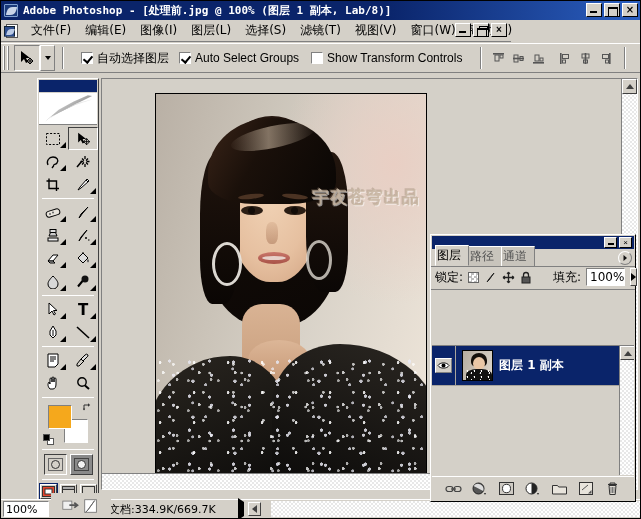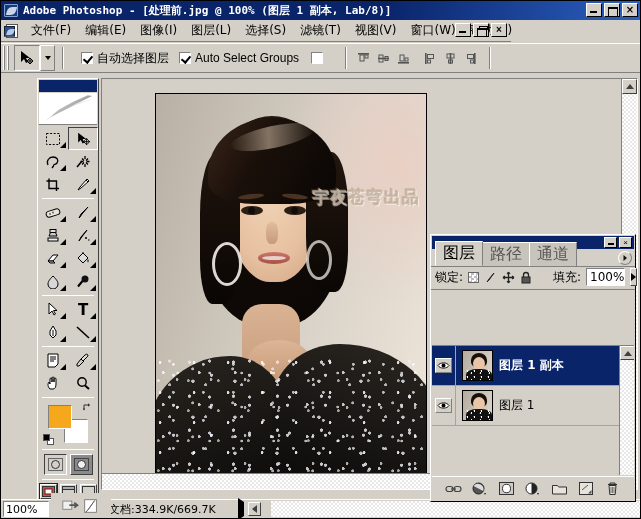--- a/index.html
+++ b/index.html
@@ -321,21 +321,21 @@
     height:13px; margin:1px; background:#0a246a; display:flex; align-items:center; justify-content:flex-end;
   }
   .pal-btn {
     width:13px;height:11px;margin-right:2px;background:#d4d0c8;
     border:1px solid; border-color:#fff #000 #000 #fff;
     position:relative; font-size:8px; line-height:9px; text-align:center;
   }
   .pal-btn.m::after{content:"";position:absolute;left:3px;bottom:2px;width:6px;height:2px;background:#000;}
   .pal-tabs { height:17px; display:flex; align-items:flex-end; padding-left:4px; position:relative; border-bottom:1px solid #808080; }
   .pal-tab {
-    padding:1px 7px 1px 7px; font-size:16px; background:#d4d0c8; color:#000;
+    padding:1px 7px 1px 1px; font-size:12px; background:#d4d0c8; color:#000;
     border-left:1px solid #fff; border-top:1px solid #fff; border-right:1px solid #808080;
     margin-right:-1px; position:relative; white-space:nowrap;
     font-family:"DejaVu Sans",sans-serif;
     margin-top:12px;
   }
   .pal-tab.active { background:#d4d0c8; font-weight:normal; border-bottom:1px solid #d4d0c8; z-index:2; }
   .pal-tab.inactive { color:#555; background:#c8c4bc; }
   .pal-menu-btn {
     position:absolute; right:3px; top:1px; width:14px;height:14px; border-radius:50%;
     background:#d4d0c8; border:1px solid; border-color:#fff #808080 #808080 #fff;
@@ -512,20 +512,21 @@
     <div class="opt-check">
       <span class="cbx on"></span>
       <span>自动选择图层</span>
     </div>
     <div class="opt-check" style="">
       <span class="cbx on"></span>
       <span>Auto Select Groups</span>
     </div>
     <div class="opt-check" style="margin-left:12px">
       <span class="cbx"></span>
+      <span>Show Transform Controls</span>
     </div>
 
     <div class="opt-sep" style="margin-left:18px"></div>
     <div class="align-btns">
       <div class="abtn">
         <svg width="15" height="15" viewBox="0 0 15 15">
             <rect x="2" y="2" width="11" height="1.6" fill="#555"></rect>
             <rect x="4" y="4" width="4" height="6" fill="none" stroke="#555"></rect>
             <rect x="9" y="4" width="3" height="3" fill="none" stroke="#555"></rect>
           </svg>
@@ -904,38 +905,20 @@
         <div class="thumb active">
           <span class="mini-bg"></span>
             <span class="mini-hair"></span>
             <span class="mini-face"></span>
             <span class="mini-body"></span>
             <span class="mini-sp"></span>
         </div>
         <div class="layer-name">图层 1 副本</div>
       </div>
 
-      <div class="layer-row">
-        <div class="eye-cell">
-          <div class="eye-box">
-            <svg class="eye-svg" viewBox="0 0 13 9">
-                <path d="M1 4.5 C3 1 10 1 12 4.5 C10 8 3 8 1 4.5Z" fill="#fff" stroke="#000" stroke-width="0.9"></path>
-                <circle cx="6.5" cy="4.5" r="2" fill="#000"></circle>
-              </svg>
-          </div>
-        </div>
-        <div class="thumb">
-          <span class="mini-bg"></span>
-            <span class="mini-hair"></span>
-            <span class="mini-face"></span>
-            <span class="mini-body"></span>
-            <span class="mini-sp"></span>
-        </div>
-        <div class="layer-name">图层 1</div>
-      </div>
 
       <div class="list-scroll">
         <div class="ls-btn">
             <span class="arrow-up"></span>
           </div>
       </div>
     </div>
 
     <div class="pal-footer">
       <div class="fbtn">

